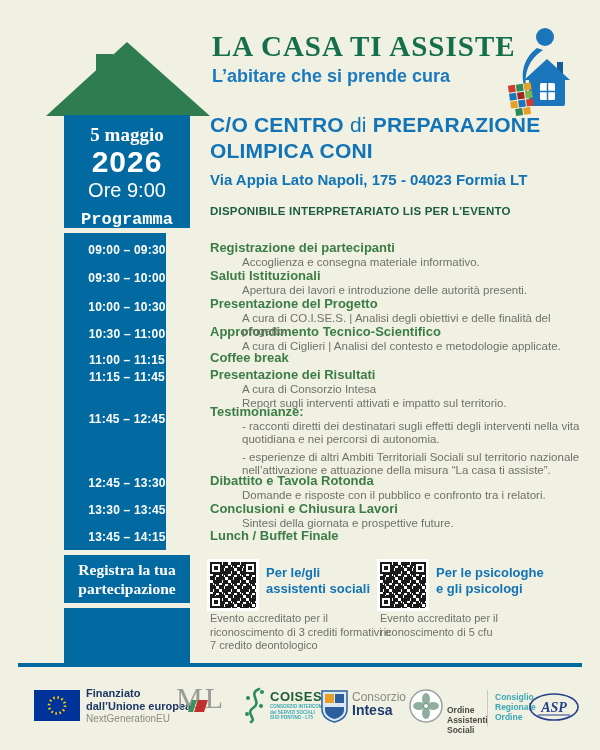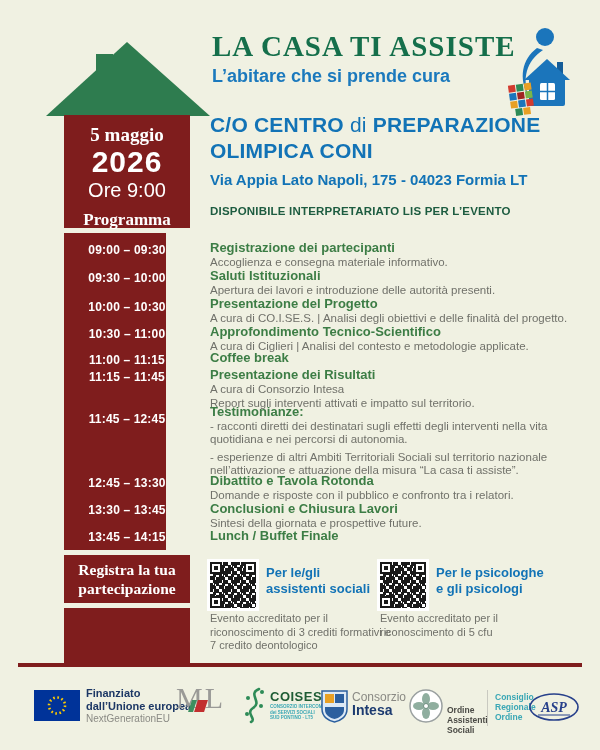--- a/index.html
+++ b/index.html
@@ -13,40 +13,40 @@
   .subtitle{left:212px;top:66px;font-size:18px;font-weight:bold;color:#1b79bd;}
 
   
   .venue{left:210px;top:112px;width:392px;font-size:21px;font-weight:bold;
          color:#1273b6;line-height:26px;letter-spacing:.2px;}
   .venue .light{font-weight:normal;}
   .address{left:210px;top:171px;font-size:15px;font-weight:bold;color:#1273b6;}
   .lis-note{left:210px;top:205px;font-size:11.5px;font-weight:bold;color:#1d5c40;letter-spacing:.2px;}
 
   
-  .green{background:#7f1d1d;}
+  .green{background:#0369a1;}
   .side-body{left:64px;top:115px;width:126px;height:113px;color:#fff;text-align:center;}
   .d1{margin-top:9px;font-size:19px;font-weight:bold;font-family:"Liberation Serif",serif;}
   .d2{font-size:30px;font-weight:bold;letter-spacing:1px;line-height:32px;}
   .d3{font-size:20px;font-weight:normal;line-height:24px;}
-  .d4{margin-top:8px;font-size:17px;font-weight:bold;font-family:Liberation Serif, serif;}
+  .d4{margin-top:8px;font-size:17px;font-weight:bold;font-family:Liberation Mono, monospace;}
 
   .times-block{left:64px;top:233px;width:102px;height:317px;}
   .time{position:absolute;left:0;width:126px;text-align:center;color:#fff;
         font-size:12px;font-weight:bold;letter-spacing:.2px;}
 
   .register{left:64px;top:555px;width:126px;height:48px;color:#fff;text-align:center;
             font-family:"Liberation Serif",serif;font-weight:bold;font-size:15.5px;line-height:19px;padding-top:5px;box-sizing:border-box;}
   .side-foot{left:64px;top:608px;width:126px;height:55px;}
   .footer-line{left:18px;top:663px;width:564px;height:4px;}
 
   
   .row{position:absolute;left:210px;width:380px;}
   .row .title{font-size:13px;font-weight:bold;color:#3c7d45;line-height:14px;}
-  .row .desc{font-size:11.5px;color:#70716a;line-height:13px;margin-top:1px;}
+  .row .desc{font-size:11.5px;color:#70716a;line-height:13px;margin-top:1px;margin-left:32px;}
   .row .desc-gap{margin-top:5px;}
 
   
   .qr{position:absolute;width:46px;height:46px;background:
       repeating-conic-gradient(#1a1a1a 0% 25%, rgba(255,255,255,0) 0% 50%) 0 0/9px 9px,
       repeating-conic-gradient(#1a1a1a 0% 25%, #ffffff 0% 50%) 0 0/6px 6px;
       outline:3px solid #fff;}
   .finder{position:absolute;width:12px;height:12px;border:2.5px solid #1a1a1a;background:#fff;box-sizing:border-box;}
   .finder i{display:block;width:4px;height:4px;background:#1a1a1a;margin:1.5px auto;}
   .f-tl{left:0;top:0;} .f-tr{right:0;top:0;} .f-bl{left:0;bottom:0;}

